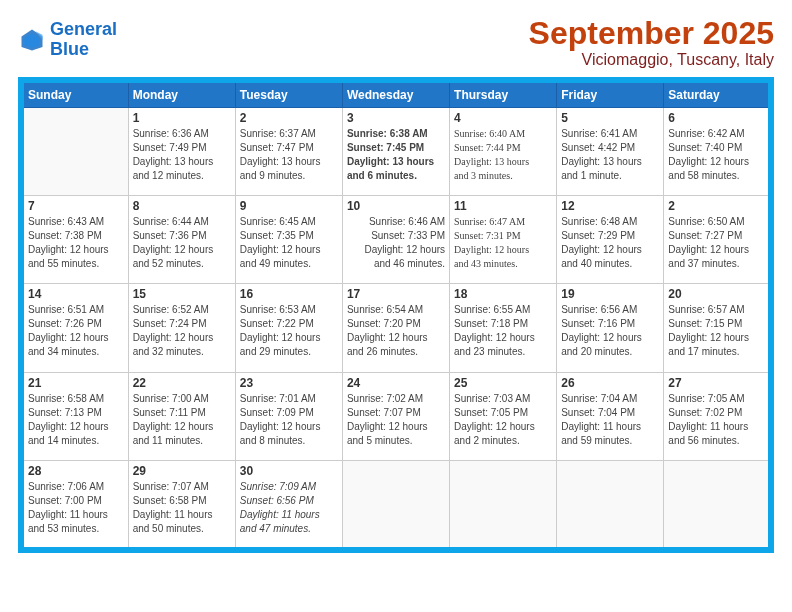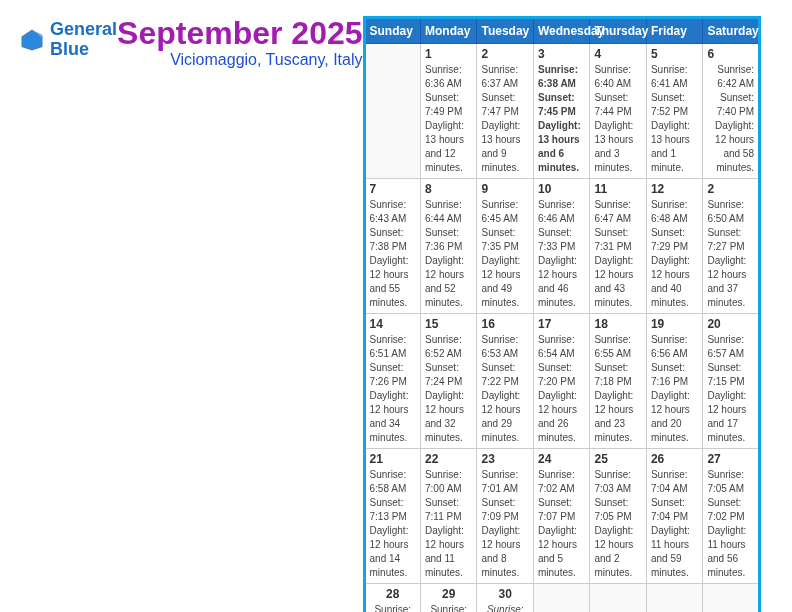--- a/index.html
+++ b/index.html
@@ -6,23 +6,23 @@
     body {
       width: 792px;
       height: 612px;
       font-family: Arial, sans-serif;
       background: #fff;
       overflow: hidden;
     }
     .page {
       width: 792px;
       height: 563px;
-      padding: 16px 31px 10px 18px;
+      padding: 16px 18px 10px 18px;
       display: flex;
-      flex-direction: row;
+      flex-direction: column;
     }
     .header {
       display: flex;
       align-items: flex-start;
       justify-content: space-between;
       margin-bottom: 8px;
     }
     .logo {
       display: flex;
       align-items: center;
@@ -41,31 +41,31 @@
     .logo-icon {
       width: 28px;
       height: 28px;
     }
     .title-block {
       text-align: right;
     }
     .title-block h1 {
       font-size: 32px;
       font-weight: bold;
-      color: #a21caf;
+      color: #c2410c;
       line-height: 1.1;
     }
     .title-block h2 {
       font-size: 16px;
       font-weight: normal;
-      color: #1d4ed8;
+      color: #7f1d1d;
     }
     .calendar {
       flex: 1;
-      border: 3px solid #0ea5e9;
+      border: 6px solid #0ea5e9;
       border-collapse: collapse;
       width: 100%;
       table-layout: fixed;
     }
     .calendar thead tr th {
       background-color: #2176c7;
       color: white;
       font-size: 12px;
       font-weight: bold;
       padding: 5px 4px;
@@ -75,21 +75,20 @@
     .calendar tbody tr td {
       vertical-align: top;
       border: 1px solid #ccc;
       padding: 3px 4px;
       font-size: 9.5px;
       color: #333;
       height: 80px;
     }
     .calendar tbody tr:last-child td {
       height: 72px;
-      text-align: center;
     }
     .day-number {
       font-size: 12px;
       font-weight: bold;
       color: #333;
       display: block;
       margin-bottom: 2px;
     }
     .day-info {
       font-size: 10px;
@@ -155,35 +154,35 @@
           </td>
           <td>
             <span class="day-number">3</span>
             <div class="day-info" style="white-space: pre-line; font-weight: bold;">Sunrise: 6:38 AM
 Sunset: 7:45 PM
 Daylight: 13 hours
 and 6 minutes.</div>
           </td>
           <td>
             <span class="day-number">4</span>
-            <div class="day-info" style="white-space: pre-line;">Sunrise: 6:40 AM
+            <div class="day-info" style="white-space: pre-line; font-family: Liberation Serif, serif;">Sunrise: 6:40 AM
 Sunset: 7:44 PM
 Daylight: 13 hours
 and 3 minutes.</div>
           </td>
           <td>
             <span class="day-number">5</span>
             <div class="day-info" style="white-space: pre-line;">Sunrise: 6:41 AM
-Sunset: 7:52 PM
+Sunset: 4:42 PM
 Daylight: 13 hours
 and 1 minute.</div>
           </td>
           <td>
             <span class="day-number">6</span>
-            <div class="day-info" style="white-space: pre-line; text-align: right;">Sunrise: 6:42 AM
+            <div class="day-info" style="white-space: pre-line;">Sunrise: 6:42 AM
 Sunset: 7:40 PM
 Daylight: 12 hours
 and 58 minutes.</div>
           </td>
         </tr>
         <tr>
           <td>
             <span class="day-number">7</span>
             <div class="day-info" style="white-space: pre-line;">Sunrise: 6:43 AM
 Sunset: 7:38 PM
@@ -199,28 +198,28 @@
           </td>
           <td>
             <span class="day-number">9</span>
             <div class="day-info" style="white-space: pre-line;">Sunrise: 6:45 AM
 Sunset: 7:35 PM
 Daylight: 12 hours
 and 49 minutes.</div>
           </td>
           <td>
             <span class="day-number">10</span>
-            <div class="day-info" style="white-space: pre-line;">Sunrise: 6:46 AM
+            <div class="day-info" style="white-space: pre-line; text-align: right;">Sunrise: 6:46 AM
 Sunset: 7:33 PM
 Daylight: 12 hours
 and 46 minutes.</div>
           </td>
           <td>
             <span class="day-number">11</span>
-            <div class="day-info" style="white-space: pre-line;">Sunrise: 6:47 AM
+            <div class="day-info" style="white-space: pre-line; font-family: Liberation Serif, serif;">Sunrise: 6:47 AM
 Sunset: 7:31 PM
 Daylight: 12 hours
 and 43 minutes.</div>
           </td>
           <td>
             <span class="day-number">12</span>
             <div class="day-info" style="white-space: pre-line;">Sunrise: 6:48 AM
 Sunset: 7:29 PM
 Daylight: 12 hours
 and 40 minutes.</div>

